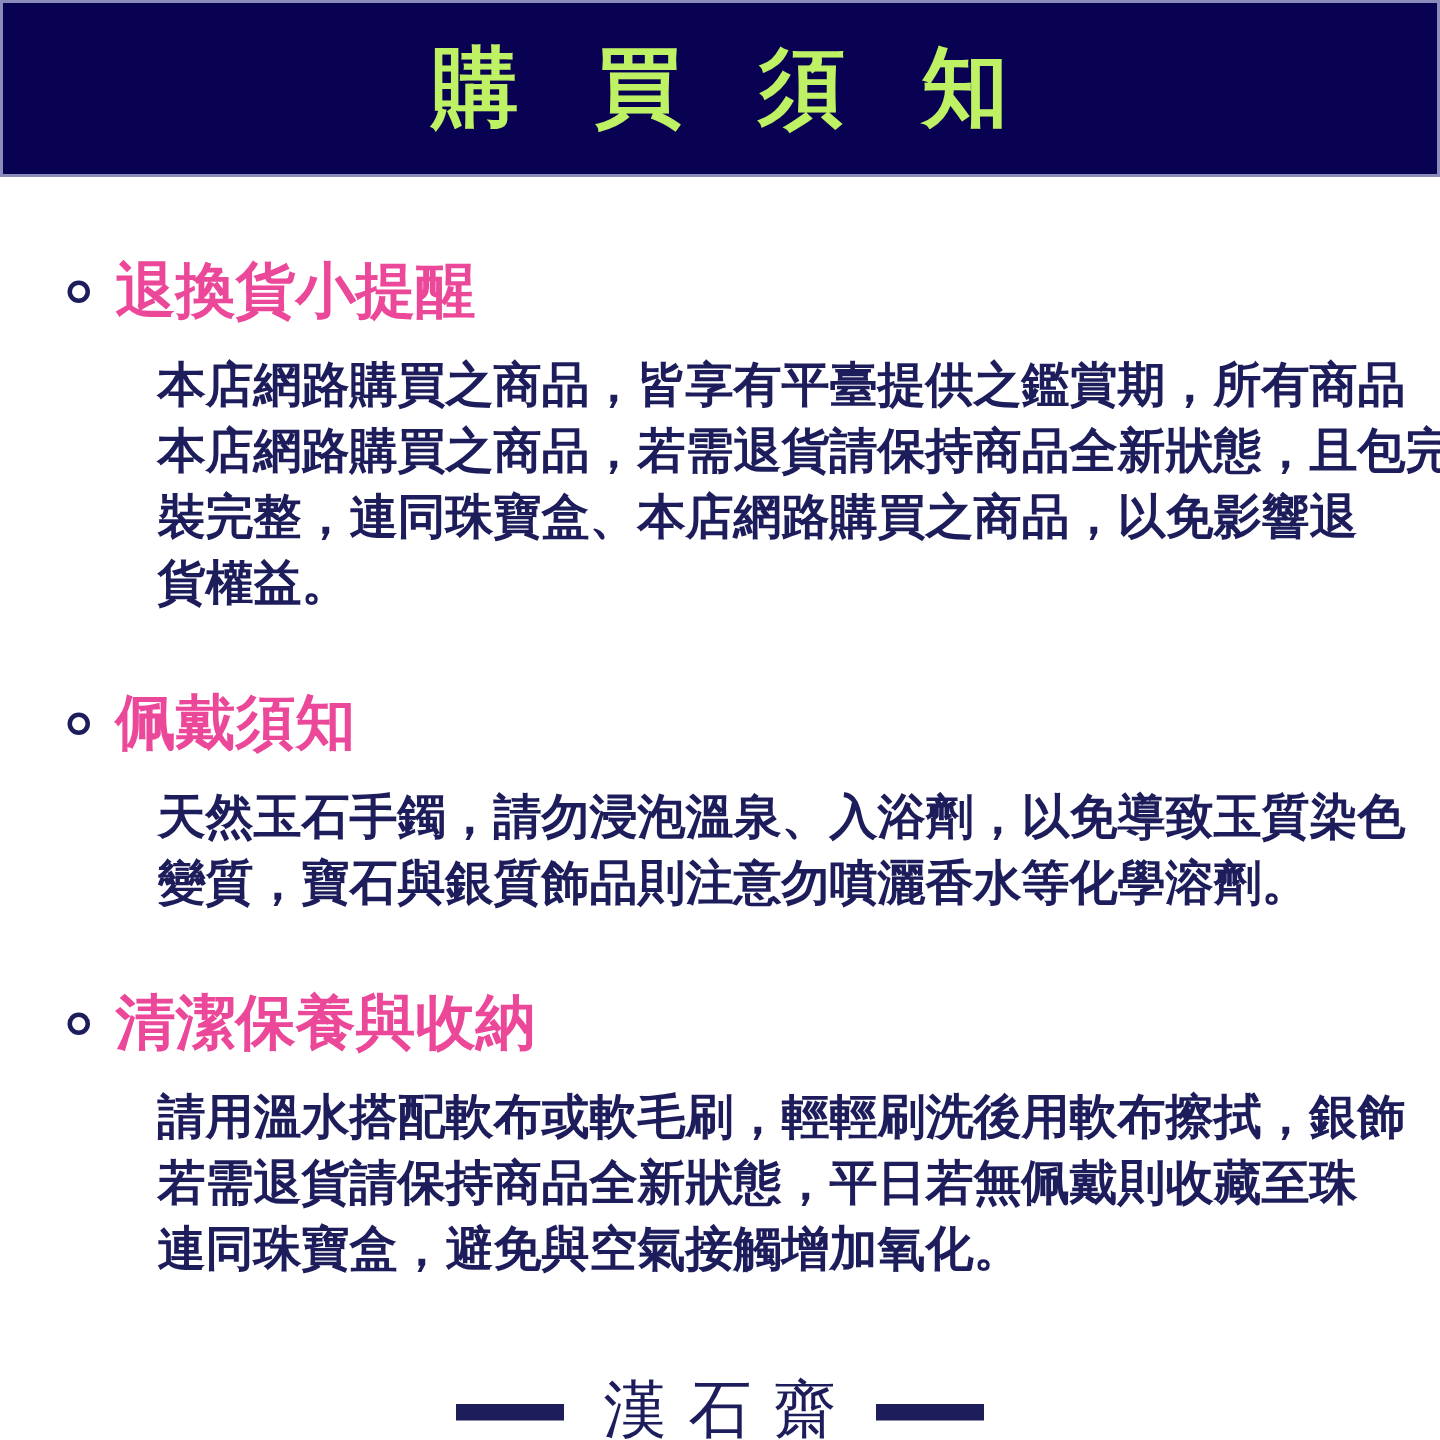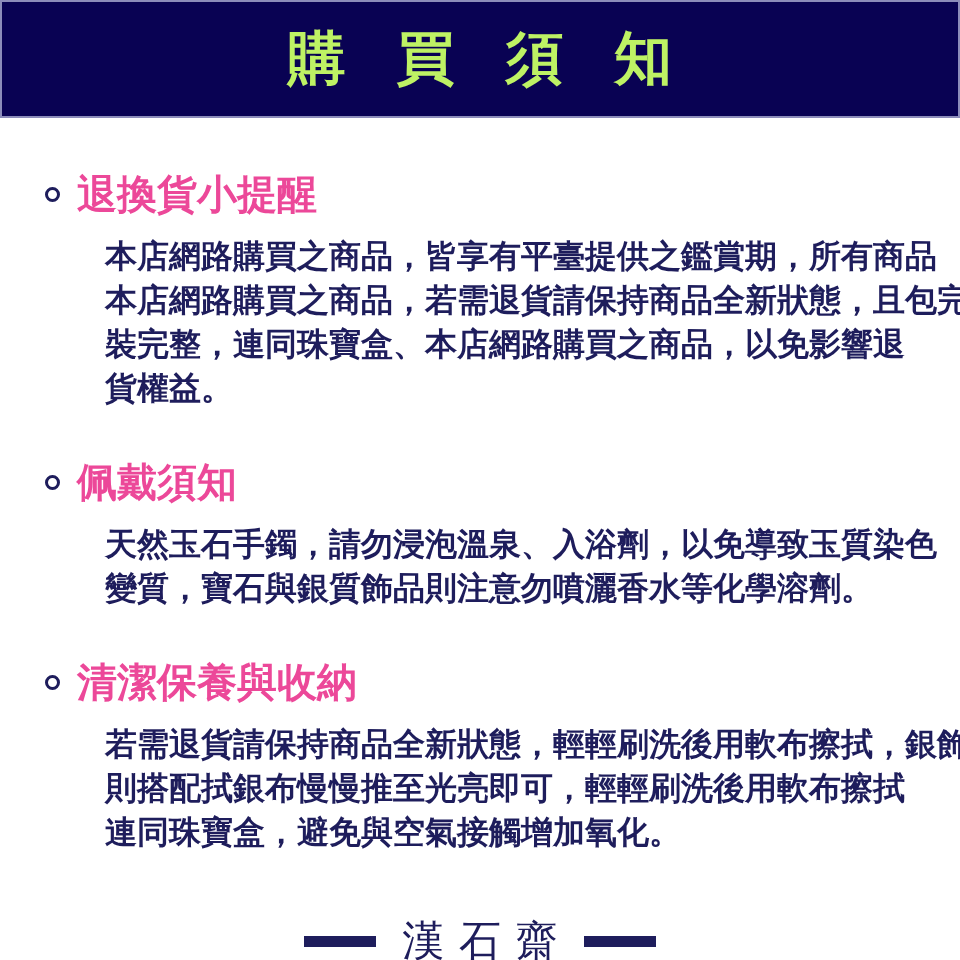--- a/index.html
+++ b/index.html
@@ -129,22 +129,22 @@
         <div class="para-line">變質，寶石與銀質飾品則注意勿噴灑香水等化學溶劑。</div>
       </div>
     </div>
 
     <div class="section">
       <div class="section-head">
         <span class="bullet-ring"></span>
         <span class="section-title">清潔保養與收納</span>
       </div>
       <div class="para">
-        <div class="para-line">若需退貨請保持商品全新狀態，輕輕刷洗後用軟布擦拭，銀飾</div>
-        <div class="para-line">則搭配拭銀布慢慢推至光亮即可，輕輕刷洗後用軟布擦拭</div>
+        <div class="para-line">請用溫水搭配軟布或軟毛刷，輕輕刷洗後用軟布擦拭，銀飾</div>
+        <div class="para-line">若需退貨請保持商品全新狀態，平日若無佩戴則收藏至珠</div>
         <div class="para-line">連同珠寶盒，避免與空氣接觸增加氧化。</div>
       </div>
     </div>
 
   </div>
 
   <div class="footer">
     <span class="brand-dash"></span>
     <span class="brand-name">漢石齋</span>
     <span class="brand-dash"></span>

